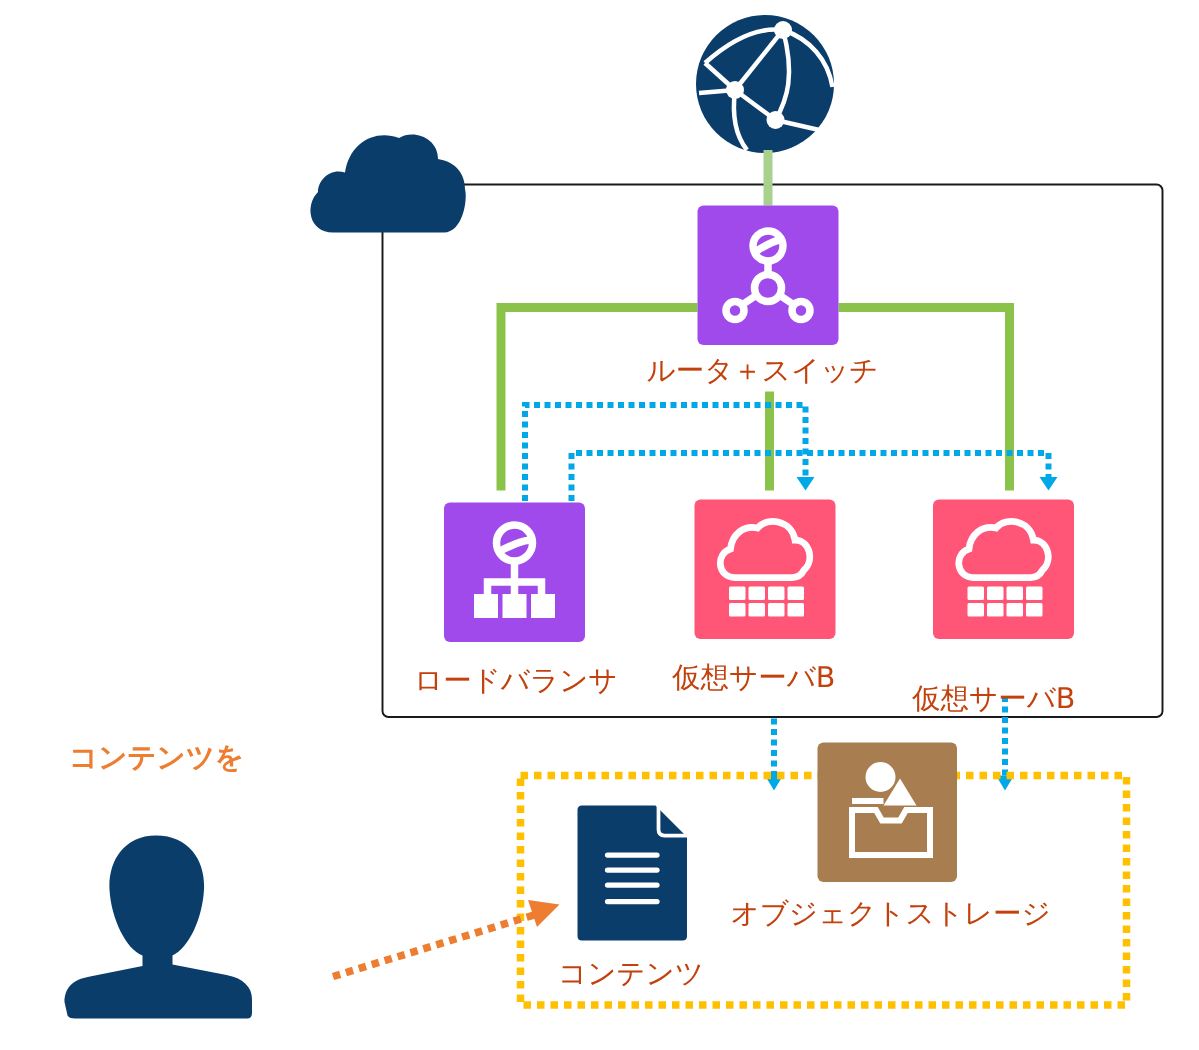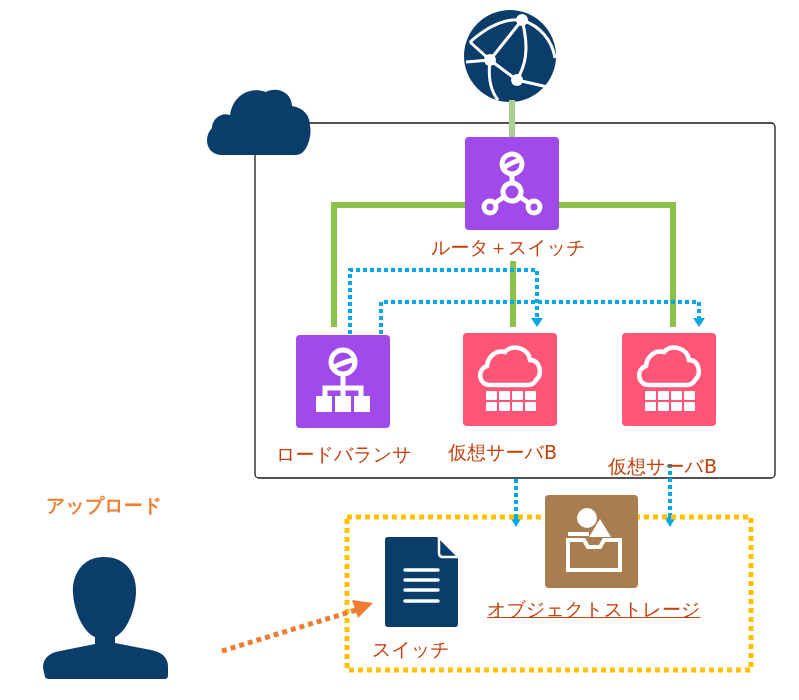--- a/index.html
+++ b/index.html
@@ -155,18 +155,18 @@
   <g>
     <line x1="222" y1="651" x2="356" y2="610" stroke="#ed7d31" stroke-width="5" stroke-dasharray="5,4"></line>
     <polygon points="352,600 373,603 358,618" fill="#ed7d31"></polygon>
   </g>
 </svg>
 
 <div class="label" style="left:431px; top:238px;">ルータ＋スイッチ</div>
 <div class="label" style="left:276px; top:445px;">ロードバランサ</div>
 <div class="label" style="left:448px; top:443px;">仮想サーバB</div>
 <div class="label" style="left:608px; top:457px;">仮想サーバB</div>
-<div class="label" style="left:487px; top:600px;text-decoration:underline;">オブジェクトストレージ</div>
-<div class="label" style="left:372px; top:640px;">スイッチ</div>
+<div class="label" style="left:487px; top:600px;">オブジェクトストレージ</div>
+<div class="label" style="left:372px; top:640px;">コンテンツ</div>
 
 <div class="upload-text">
-  <div>アップロード</div>
+  <div>コンテンツを</div>
 </div>
 
 </body></html>

